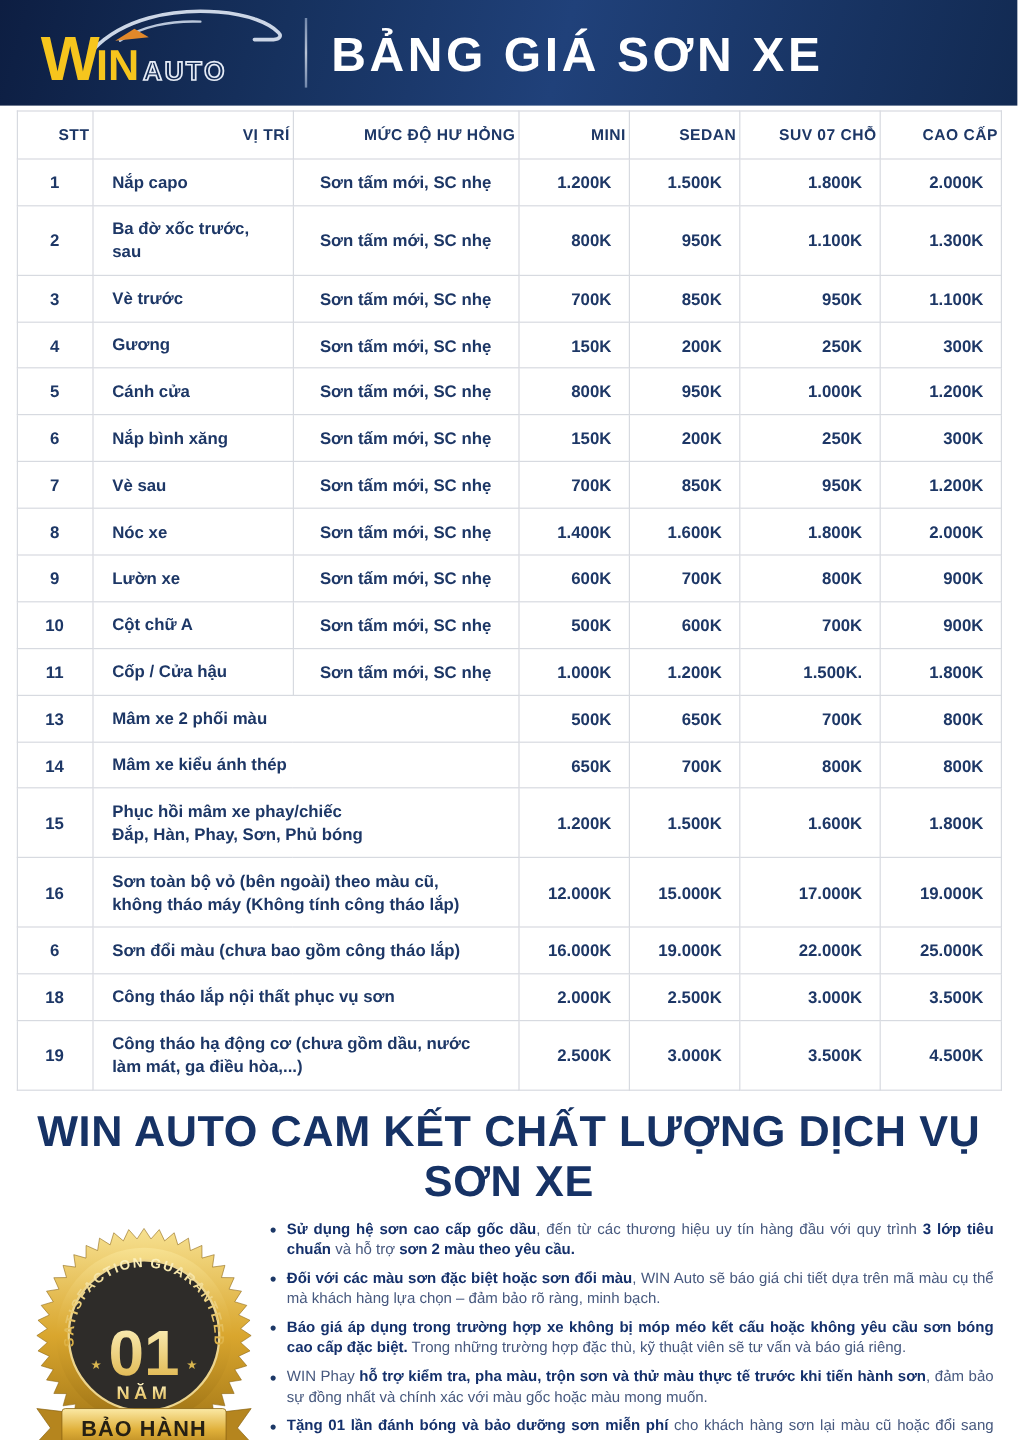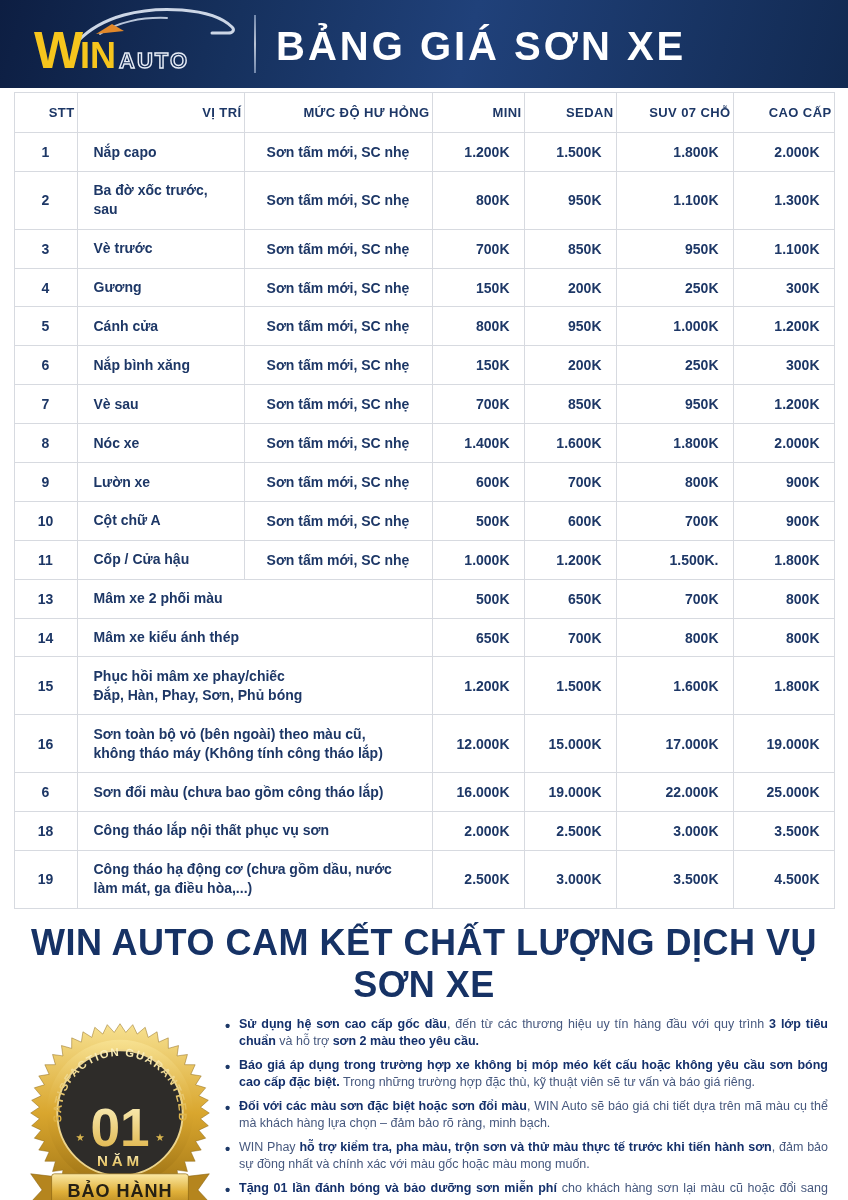--- a/index.html
+++ b/index.html
@@ -306,19 +306,19 @@
       <polygon points="6,166 40,170 40,200 6,196 18,183" fill="#b5851e" stroke="#8a6312" stroke-width="0.6"></polygon>
       <polygon points="194,166 160,170 160,200 194,196 182,183" fill="#b5851e" stroke="#8a6312" stroke-width="0.6"></polygon>
       <rect x="28" y="166" width="144" height="34" rx="3" fill="url(#gBand)" stroke="#8a6312" stroke-width="0.7"></rect>
       <polygon points="62,200 138,200 138,205 130,213 122,205 114,213 106,205 98,213 90,205 82,213 74,205 66,213 62,205" fill="#bf8f26"></polygon>
       <text x="100" y="190" font-size="19" font-weight="800" letter-spacing="1" fill="#262014" text-anchor="middle">BẢO HÀNH</text>
     </svg>
   </div>
   <div class="bullets">
     <ul>
         <li><b>Sử dụng hệ sơn cao cấp gốc dầu</b><span>, đến từ các thương hiệu uy tín hàng đầu với quy trình </span><b>3 lớp tiêu chuẩn</b><span> và hỗ trợ </span><b>sơn 2 màu theo yêu cầu.</b></li>
+        <li><b>Đối với các màu sơn đặc biệt hoặc sơn đổi màu</b><span>, WIN Auto sẽ báo giá chi tiết dựa trên mã màu cụ thể mà khách hàng lựa chọn – đảm bảo rõ ràng, minh bạch.</span></li>
         <li><b>Báo giá áp dụng trong trường hợp xe không bị móp méo kết cấu hoặc không yêu cầu sơn bóng cao cấp đặc biệt.</b><span> Trong những trường hợp đặc thù, kỹ thuật viên sẽ tư vấn và báo giá riêng.</span></li>
-        <li><b>Đối với các màu sơn đặc biệt hoặc sơn đổi màu</b><span>, WIN Auto sẽ báo giá chi tiết dựa trên mã màu cụ thể mà khách hàng lựa chọn – đảm bảo rõ ràng, minh bạch.</span></li>
         <li><span>WIN Phay </span><b>hỗ trợ kiểm tra, pha màu, trộn sơn và thử màu thực tế trước khi tiến hành sơn</b><span>, đảm bảo sự đồng nhất và chính xác với màu gốc hoặc màu mong muốn.</span></li>
         <li><b>Tặng 01 lần đánh bóng và bảo dưỡng sơn miễn phí</b><span> cho khách hàng sơn lại màu cũ hoặc đổi sang màu mới toàn bộ xe.</span></li>
       </ul>
   </div>
 </div>
 
 </body></html>

